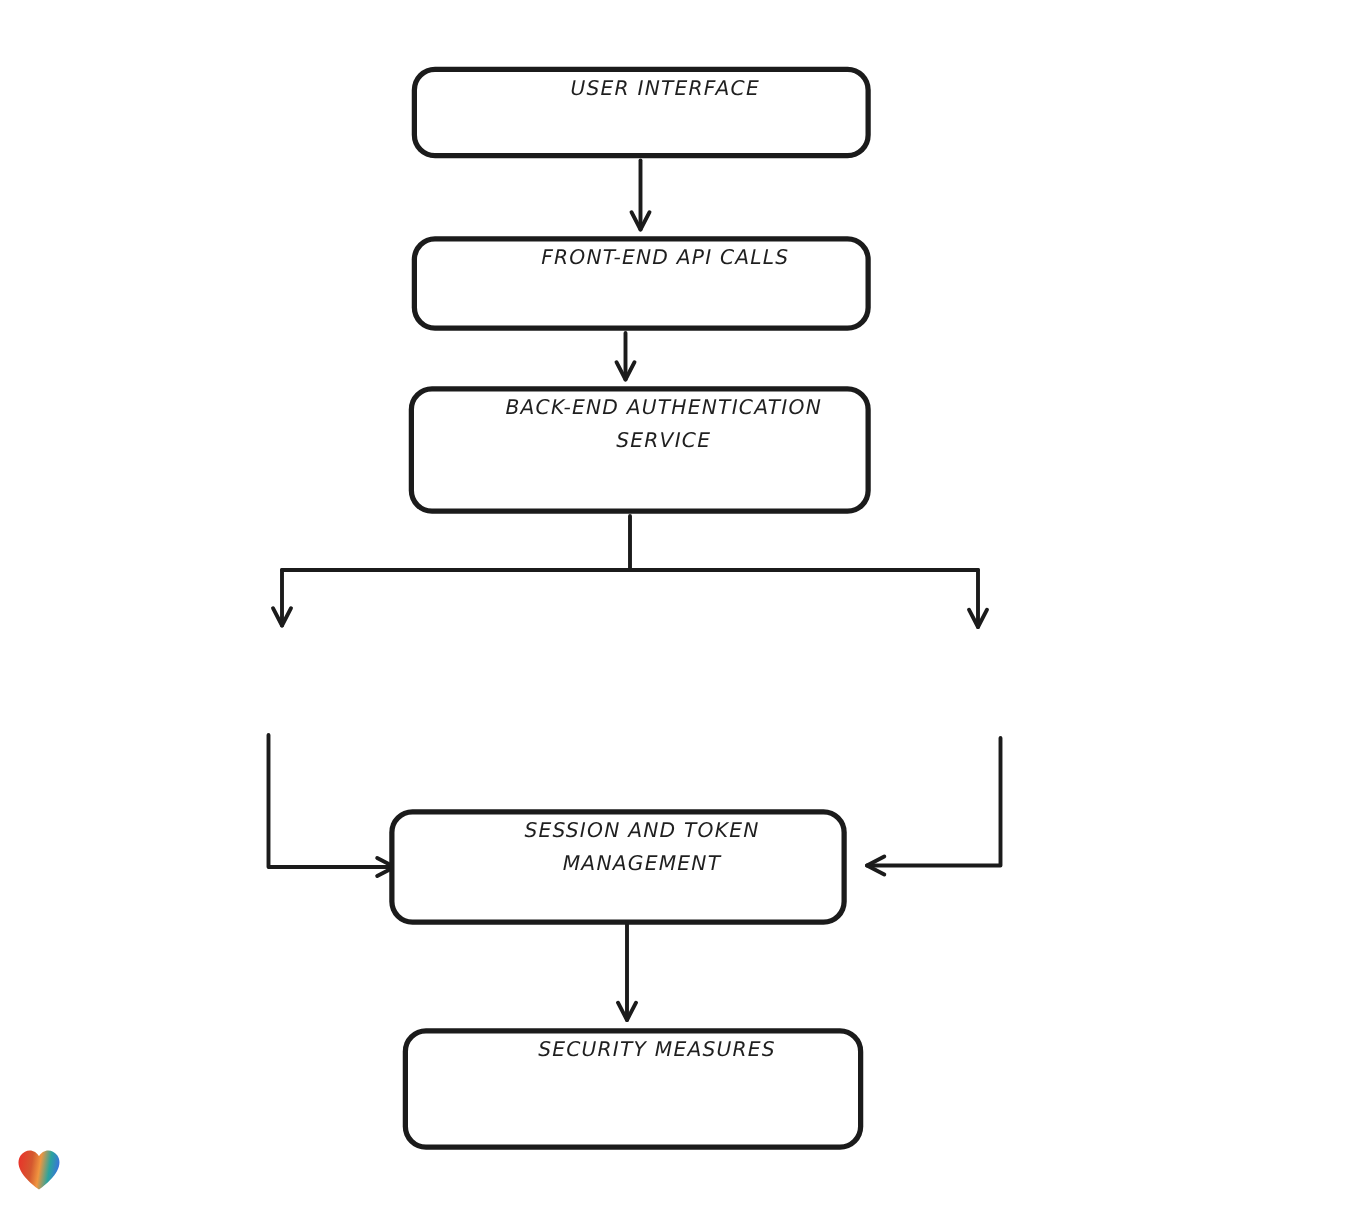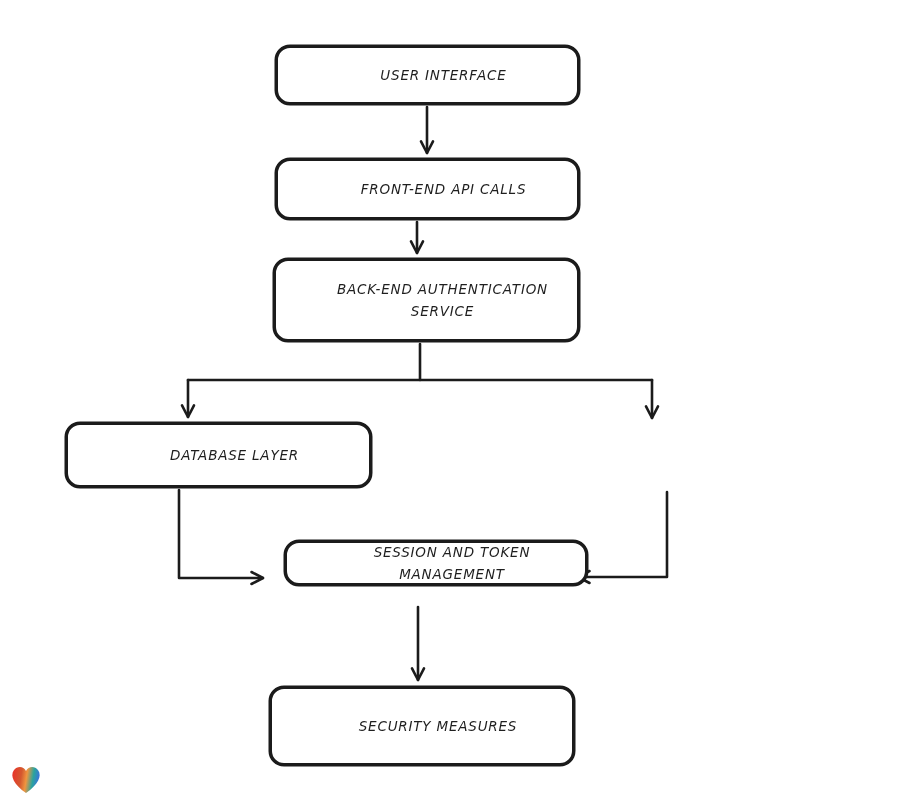--- a/index.html
+++ b/index.html
@@ -24,21 +24,20 @@
     pointer-events: none;
   }
   .node {
     position: absolute;
     box-sizing: border-box;
     background: #ffffff;
     border: 3px solid #1b1b1b;
     border-radius: 15px;
     box-shadow: 0 0 0 0.5px #1b1b1b;
     display: flex;
-    align-items: center;
     justify-content: center;
     text-align: center;
     padding-left: 32px;
   }
   .node-label {
     font-family: "DejaVu Sans", sans-serif;
     font-style: italic;
     font-size: 13.5px;
     font-weight: 400;
     letter-spacing: 0.8px;
@@ -82,24 +81,21 @@
   <div class="node" style="left: 275px; top: 45px; width: 305px; height: 60px; border-color: rgb(27, 27, 27); background: rgb(255, 255, 255);">
     <span class="node-label">USER INTERFACE</span>
   </div>
   <div class="node" style="left: 275px; top: 158px; width: 305px; height: 62px; border-color: rgb(27, 27, 27); background: rgb(255, 255, 255);">
     <span class="node-label">FRONT-END API CALLS</span>
   </div>
   <div class="node" style="left: 273px; top: 258px; width: 307px; height: 84px; border-color: rgb(27, 27, 27); background: rgb(255, 255, 255);">
     <span class="node-label">BACK-END AUTHENTICATION
 SERVICE</span>
   </div>
-  <div class="node" style="left: 65px; top: 422px; width: 307px; height: 66px; border-color: rgb(27, 27, 27); background: rgb(255, 255, 255);">
-    <span class="node-label">DATABASE LAYER</span>
-  </div>
-  <div class="node" style="left: 284px; top: 540px; width: 304px; height: 46px; border-color: rgb(27, 27, 27); background: rgb(255, 255, 255);">
+  <div class="node" style="left: 260px; top: 540px; width: 304px; height: 76px; border-color: rgb(27, 27, 27); background: rgb(255, 255, 255);">
     <span class="node-label">SESSION AND TOKEN
 MANAGEMENT</span>
   </div>
   <div class="node" style="left: 269px; top: 686px; width: 306px; height: 80px; border-color: rgb(27, 27, 27); background: rgb(255, 255, 255);">
     <span class="node-label">SECURITY MEASURES</span>
   </div>
 
   <svg id="brand-logo" xmlns="http://www.w3.org/2000/svg" viewBox="0 0 32 32">
     <defs>
       <linearGradient id="heartGrad" x1="0" y1="0.30" x2="1" y2="0.45">

